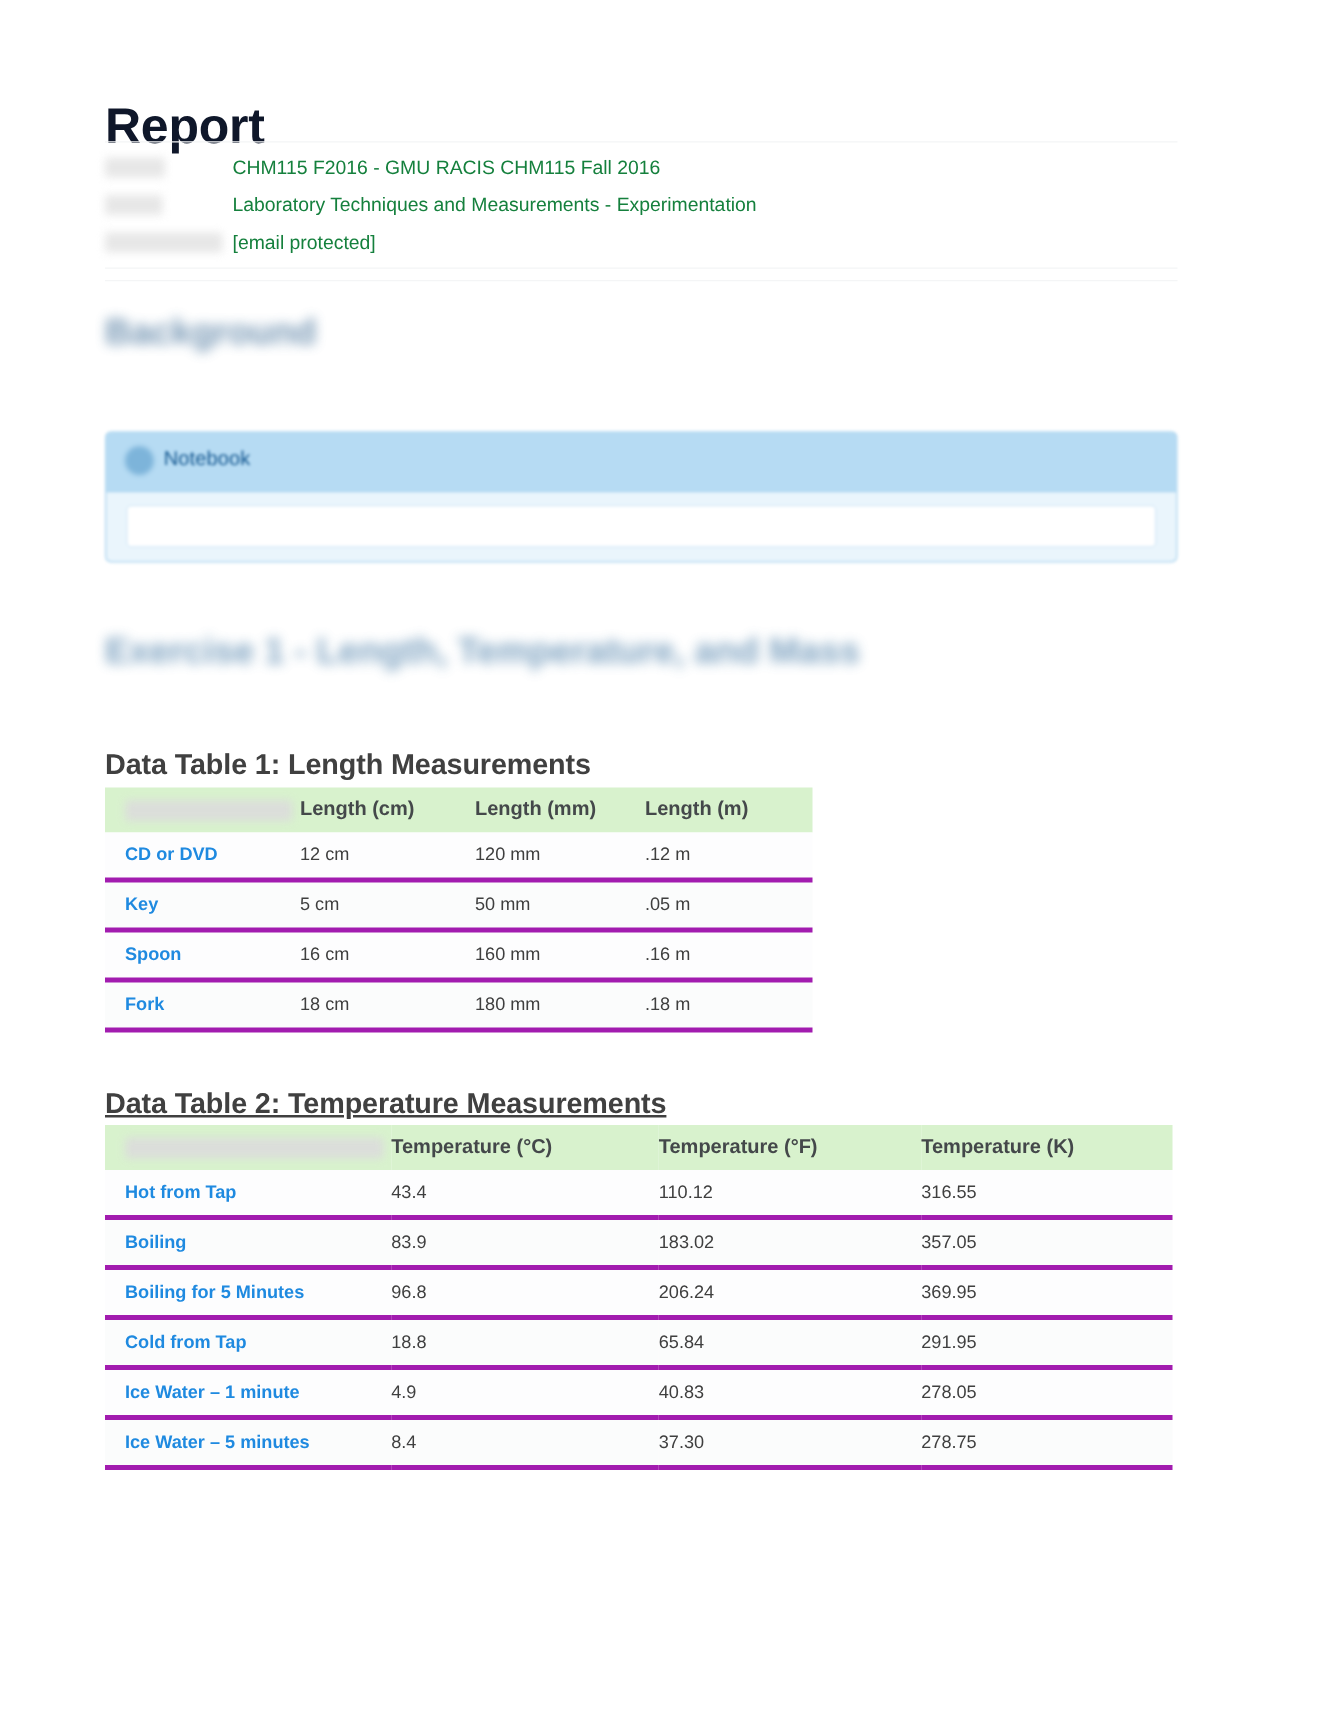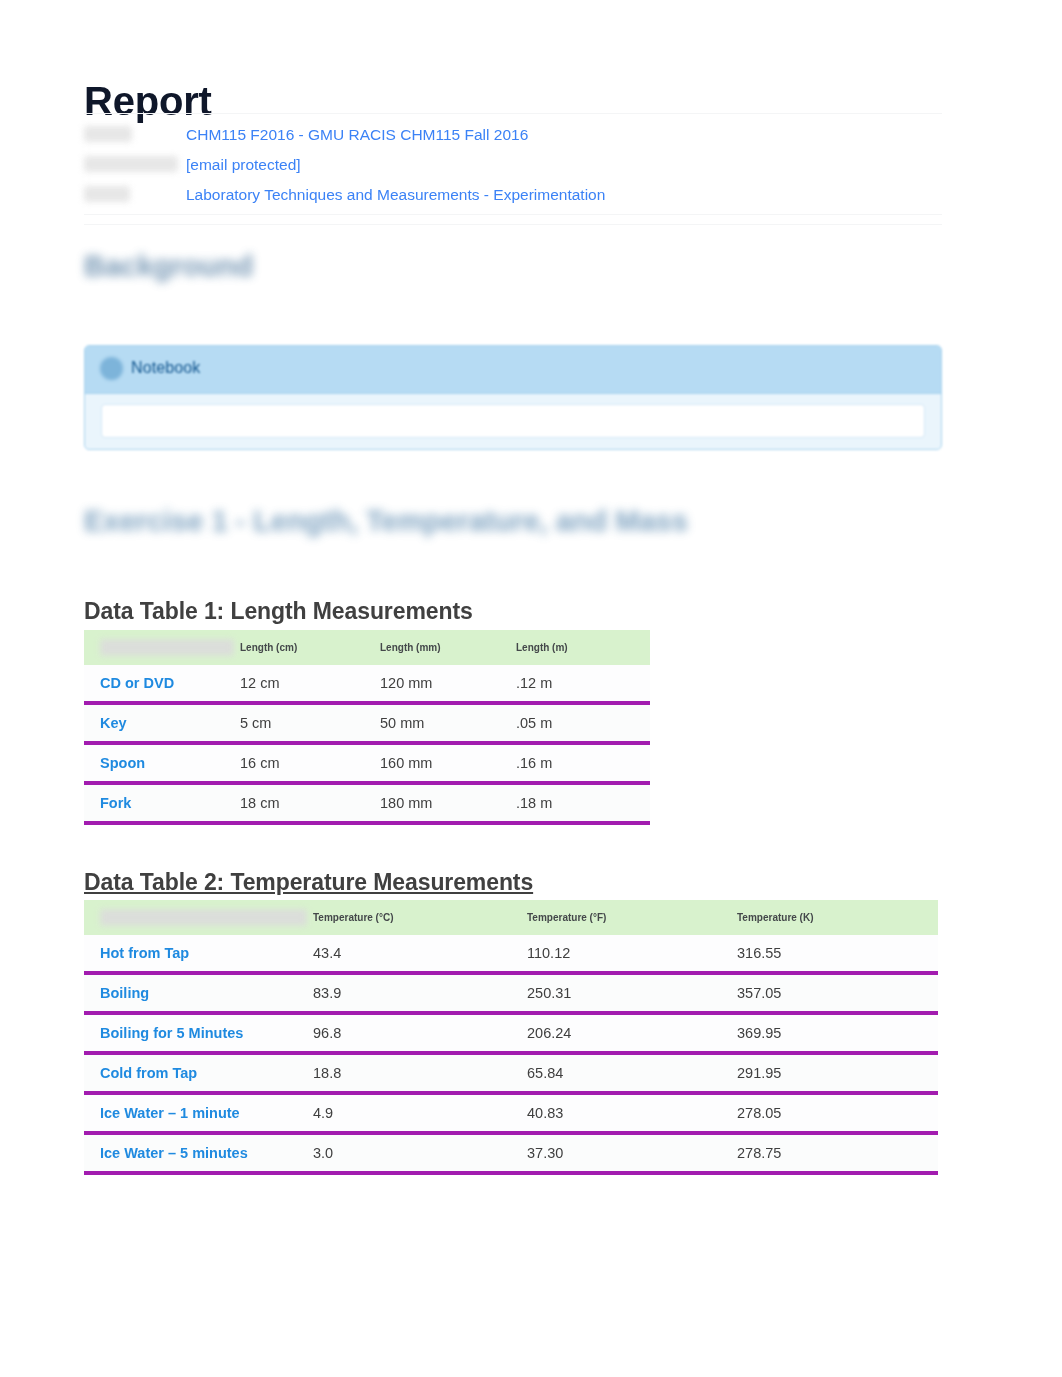--- a/index.html
+++ b/index.html
@@ -73,21 +73,21 @@
     filter: blur(3.2px);
     opacity: 0.85;
     overflow: hidden;
     white-space: nowrap;
     padding: 0 2px;
   }
   .meta-value {
     position: absolute;
     left: 102px;
     top: 0;
-    color: #3b82f6;
+    color: #15803d;
     font-size: 15.5px;
     white-space: nowrap;
   }
 
   
   .blurred-heading {
     position: absolute;
     font-weight: bold;
     color: #3f6d96;
     white-space: nowrap;
@@ -173,21 +173,21 @@
     position: absolute;
     border-collapse: collapse;
     font-size: 14.5px;
   }
   #table1 { left: 84px; top: 630px; width: 566px; }
   #table2 { left: 84px; top: 900px; width: 854px; }
 
   .data-table th {
     text-align: left;
     font-weight: bold;
-    font-size: 10px;
+    font-size: 16px;
     color: #44484a;
     background: #d8f2cd;
     padding: 9px 0 9px 0;
     height: 30px;
     vertical-align: middle;
     border: none;
   }
   .data-table th.corner {
     background: #d8f2cd;
   }
@@ -232,26 +232,26 @@
   <h1 class="report-title">Report</h1>
 
   <div class="rule r1"></div>
 
   <div class="meta">
     <div class="meta-row">
       <span class="meta-label" style="width:48px">Course</span>
       <span class="meta-value">CHM115 F2016 - GMU RACIS CHM115 Fall 2016</span>
     </div>
     <div class="meta-row">
+      <span class="meta-label" style="width:46px">Lesson</span>
+      <span class="meta-value">Laboratory Techniques and Measurements - Experimentation</span>
+    </div>
+    <div class="meta-row">
       <span class="meta-label" style="width:94px">Student Name</span>
       <span class="meta-value">[email protected]</span>
-    </div>
-    <div class="meta-row">
-      <span class="meta-label" style="width:46px">Lesson</span>
-      <span class="meta-value">Laboratory Techniques and Measurements - Experimentation</span>
     </div>
   </div>
 
   <div class="rule r2"></div>
   <div class="rule r3"></div>
 
   <div class="blurred-heading background">Background</div>
 
   <div class="notebook-panel">
     <div class="notebook-header">
@@ -320,21 +320,21 @@
     <tbody>
       <tr>
         <td class="c0 rowlabel">Hot from Tap</td>
         <td class="c1">43.4</td>
         <td class="c2">110.12</td>
         <td class="c3">316.55</td>
       </tr>
       <tr>
         <td class="c0 rowlabel">Boiling</td>
         <td class="c1">83.9</td>
-        <td class="c2">250.31</td>
+        <td class="c2">183.02</td>
         <td class="c3">357.05</td>
       </tr>
       <tr>
         <td class="c0 rowlabel">Boiling for 5 Minutes</td>
         <td class="c1">96.8</td>
         <td class="c2">206.24</td>
         <td class="c3">369.95</td>
       </tr>
       <tr>
         <td class="c0 rowlabel">Cold from Tap</td>
@@ -343,20 +343,20 @@
         <td class="c3">291.95</td>
       </tr>
       <tr>
         <td class="c0 rowlabel">Ice Water – 1 minute</td>
         <td class="c1">4.9</td>
         <td class="c2">40.83</td>
         <td class="c3">278.05</td>
       </tr>
       <tr>
         <td class="c0 rowlabel">Ice Water – 5 minutes</td>
-        <td class="c1">3.0</td>
+        <td class="c1">8.4</td>
         <td class="c2">37.30</td>
         <td class="c3">278.75</td>
       </tr>
     </tbody>
   </table>
 
 </div>
 
 </body></html>

